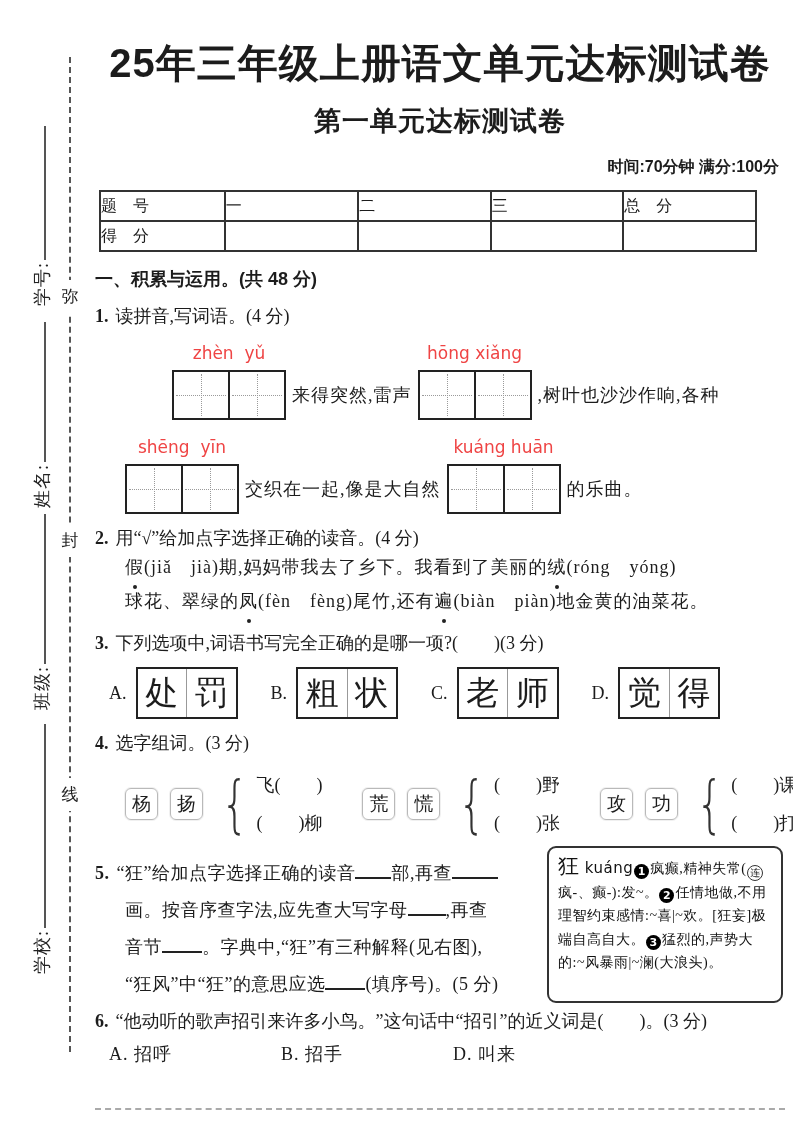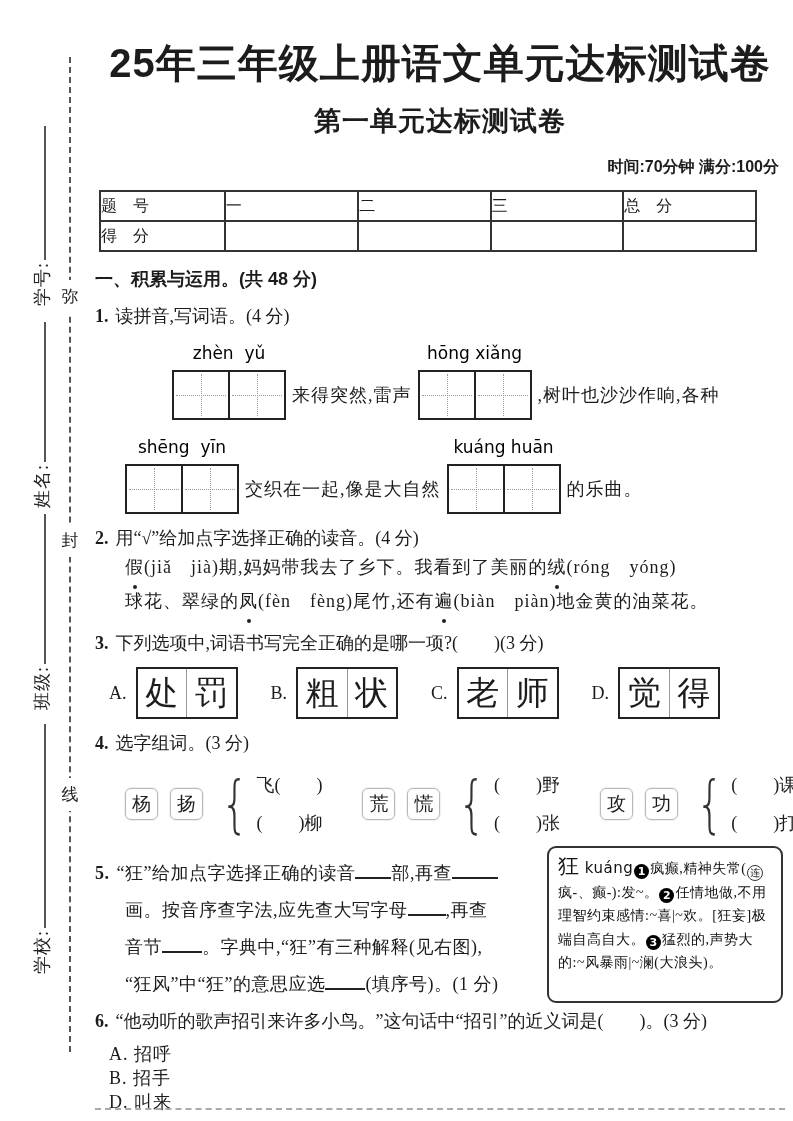--- a/index.html
+++ b/index.html
@@ -43,21 +43,21 @@
   .qstem { margin-top:13px; font-size:18px; line-height:24px; }
   .qnum  { font-weight:bold; margin-right:7px; }
 
   
   .pinrow { display:flex; align-items:center; height:50px; }
   #pinrow-1 { margin:42px 0 0 77px; }
   #pinrow-2 { margin:44px 0 0 30px; }
   .pz { position:relative; flex:0 0 auto; }
   .pinyin { position:absolute; top:-27px; left:0; right:0; text-align:center;
             font-family:"DejaVu Sans","Liberation Sans",sans-serif; font-size:17px;
-            white-space:pre; color:#000000; }
+            white-space:pre; color:#ef4444; }
   .tianzige { display:flex; width:114px; height:50px; border:2px solid #222; background:#fff; }
   .tz-cell { flex:1; position:relative; }
   .tz-cell + .tz-cell { border-left:2px solid #222; }
   .tz-cell::before { content:""; position:absolute; left:50%; top:2px; bottom:2px;
                      border-left:1px dotted #9a9a9a; }
   .tz-cell::after  { content:""; position:absolute; top:50%; left:2px; right:2px;
                      border-top:1px dotted #9a9a9a; }
   .pinrow .ptext { font-size:18px; margin:0 6px; white-space:nowrap; letter-spacing:1px; }
 
   
@@ -101,21 +101,21 @@
   .dpin  { font-family:"DejaVu Sans","Liberation Sans",sans-serif; font-size:15px; font-weight:normal; }
   .ncirc { display:inline-flex; align-items:center; justify-content:center;
            width:15px; height:15px; border-radius:50%; background:#000; color:#fff;
            font-size:11px; font-weight:bold; margin:0 1px; vertical-align:-2px;
            font-family:"DejaVu Sans",sans-serif; }
   .ccirc { display:inline-flex; align-items:center; justify-content:center;
            width:16px; height:16px; border-radius:50%; border:1px solid #333;
            font-size:10px; vertical-align:-3px; margin:0 1px; }
 
   
-  .q6-row { display:flex; margin:9px 0 0 14px;flex-direction:column; }
+  .q6-row { display:flex; margin:9px 0 0 14px; }
   .q6-opt { font-size:18px; width:172px; letter-spacing:1px; }
 
   .bottom-dash { position:absolute; left:95px; top:1108px; width:690px;
                  border-top:2px dashed #aaa; }
 </style>
 </head>
 <body>
 
 <div class="seal-area">
   <div class="seal-dash"></div>
@@ -291,21 +291,21 @@
     </span>
   </div>
 
   <div class="q5-wrap">
     <div class="q5-left">
       <div class="q5-line">
         <span class="qnum">5.</span><span><span>“狂”给加点字选择正确的读音</span><span class="blank" style="width: 36px;"></span><span>部,再查</span><span class="blank" style="width: 46px;"></span></span>
       </div>
       <div class="q5-line"><span>画。按音序查字法,应先查大写字母</span><span class="blank" style="width: 38px;"></span><span>,再查</span></div>
       <div class="q5-line"><span>音节</span><span class="blank" style="width: 40px;"></span><span>。字典中,“狂”有三种解释(见右图),</span></div>
-      <div class="q5-line"><span>“狂风”中“狂”的意思应选</span><span class="blank" style="width: 40px;"></span><span>(填序号)。(1 分)</span></div>
+      <div class="q5-line"><span>“狂风”中“狂”的意思应选</span><span class="blank" style="width: 40px;"></span><span>(填序号)。(5 分)</span></div>
     </div>
     <div class="dictbox"><span class="dhead">狂</span><span class="dpin"> kuáng</span><span class="ncirc">1</span><span>疯癫,精神失常(</span><span class="ccirc">连</span><span>疯-、癫-):发~。</span><span class="ncirc">2</span><span>任情地做,不用理智约束感情:~喜|~欢。[狂妄]极端自高自大。</span><span class="ncirc">3</span><span>猛烈的,声势大的:~风暴雨|~澜(大浪头)。</span></div>
   </div>
 
   <div class="qstem" style="margin-top:6px">
     <span class="qnum">6.</span><span>“他动听的歌声招引来许多小鸟。”这句话中“招引”的近义词是(　　)。(3 分)</span>
   </div>
   <div class="q6-row">
     <span class="q6-opt">A. 招呼</span>
     <span class="q6-opt">B. 招手</span>

